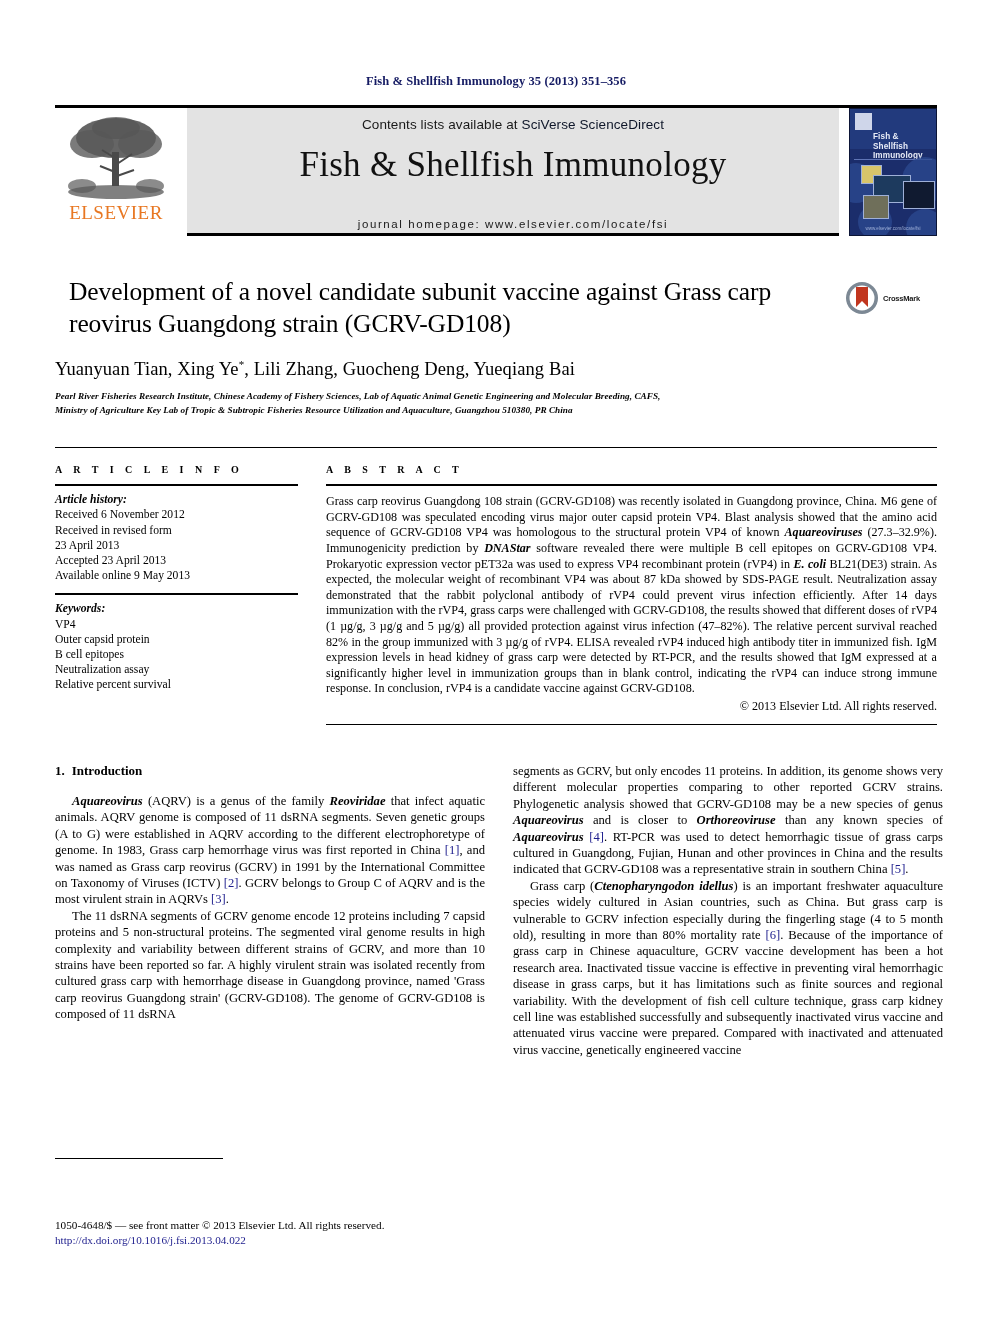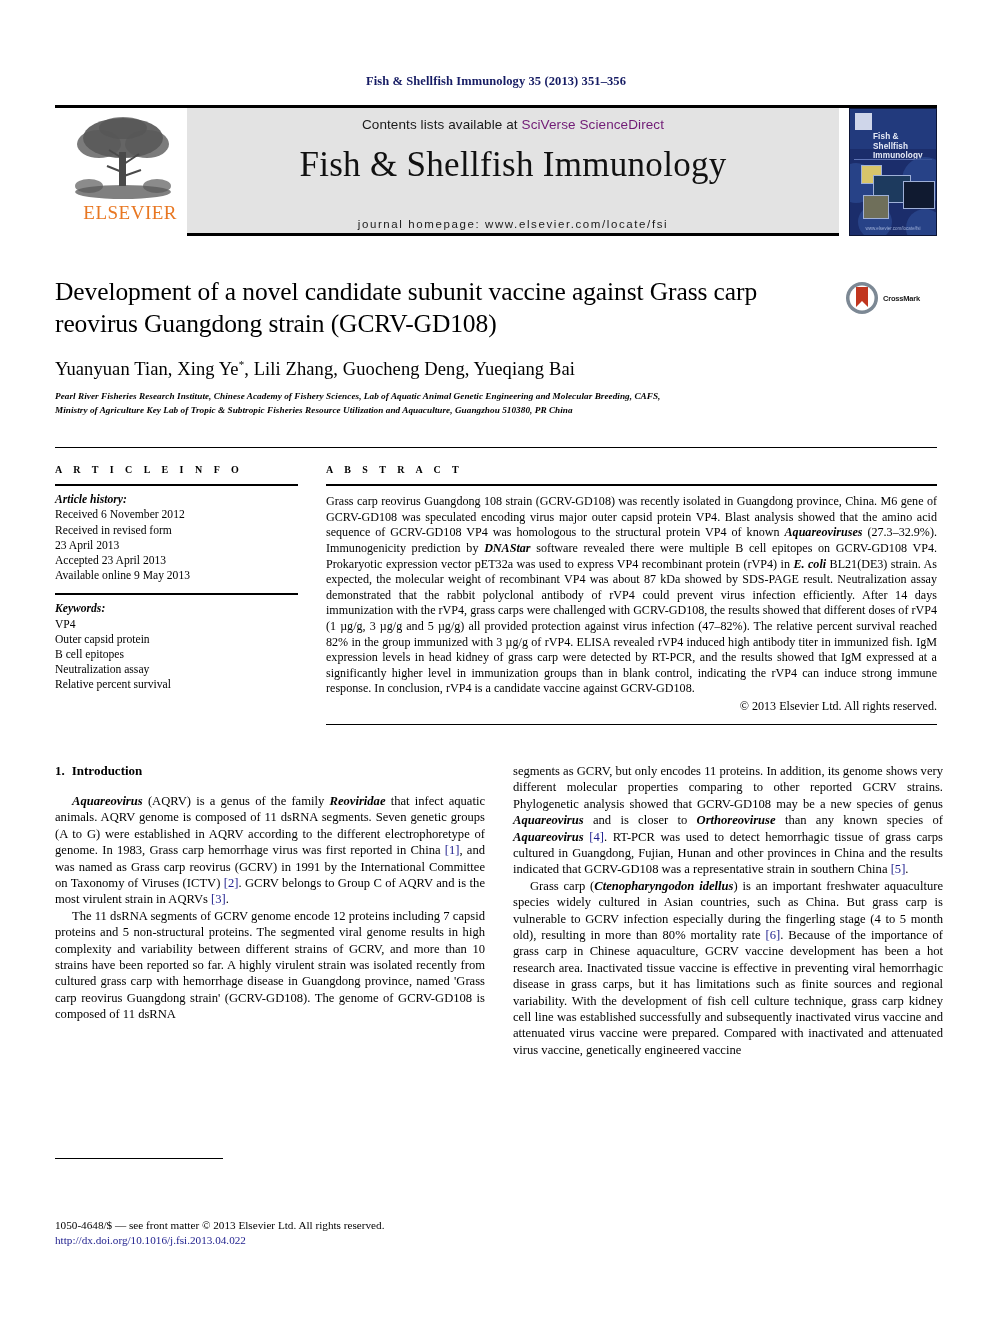--- a/index.html
+++ b/index.html
@@ -41,21 +41,21 @@
     display: flex;
     align-items: stretch;
     height: 128px;
   }
   .elsevier-logo {
     width: 122px;
     flex: 0 0 122px;
     padding-top: 4px;
     display: flex;
     flex-direction: column;
-    align-items: flex-end;
+    align-items: center;
     justify-content: flex-start;
   }
   .tree-wrap {
     width: 108px;
     height: 92px;
     display: block;
   }
   .elsevier-word {
     font-family: "Liberation Serif", serif;
     font-size: 19px;
@@ -76,21 +76,21 @@
     position: relative;
     padding-top: 9px;
   }
   .contents-line {
     font-family: "Liberation Sans", sans-serif;
     font-size: 13.5px;
     color: #1a1a1a;
     letter-spacing: 0.1px;
   }
   .contents-line a {
-    color: #701a75;
+    color: #0f172a;
     text-decoration: none;
   }
   .journal-title {
     font-family: "Liberation Serif", serif;
     font-size: 35px;
     color: #111;
     margin-top: 13px;
     letter-spacing: 0.3px;
     font-weight: 400;
   }
@@ -146,21 +146,21 @@
     margin: 40px 55px 0 55px;
     position: relative;
     min-height: 64px;
   }
   .paper-title {
     font-family: "Liberation Serif", serif;
     font-size: 25.5px;
     line-height: 32px;
     font-weight: 400;
     color: #000;
-    margin: 0;
+    margin: 14px;
     padding-right: 100px;
     letter-spacing: -0.1px;
   }
   .crossmark {
     position: absolute;
     right: 0;
     top: 2px;
     width: 92px;
     height: 40px;
     display: flex;

